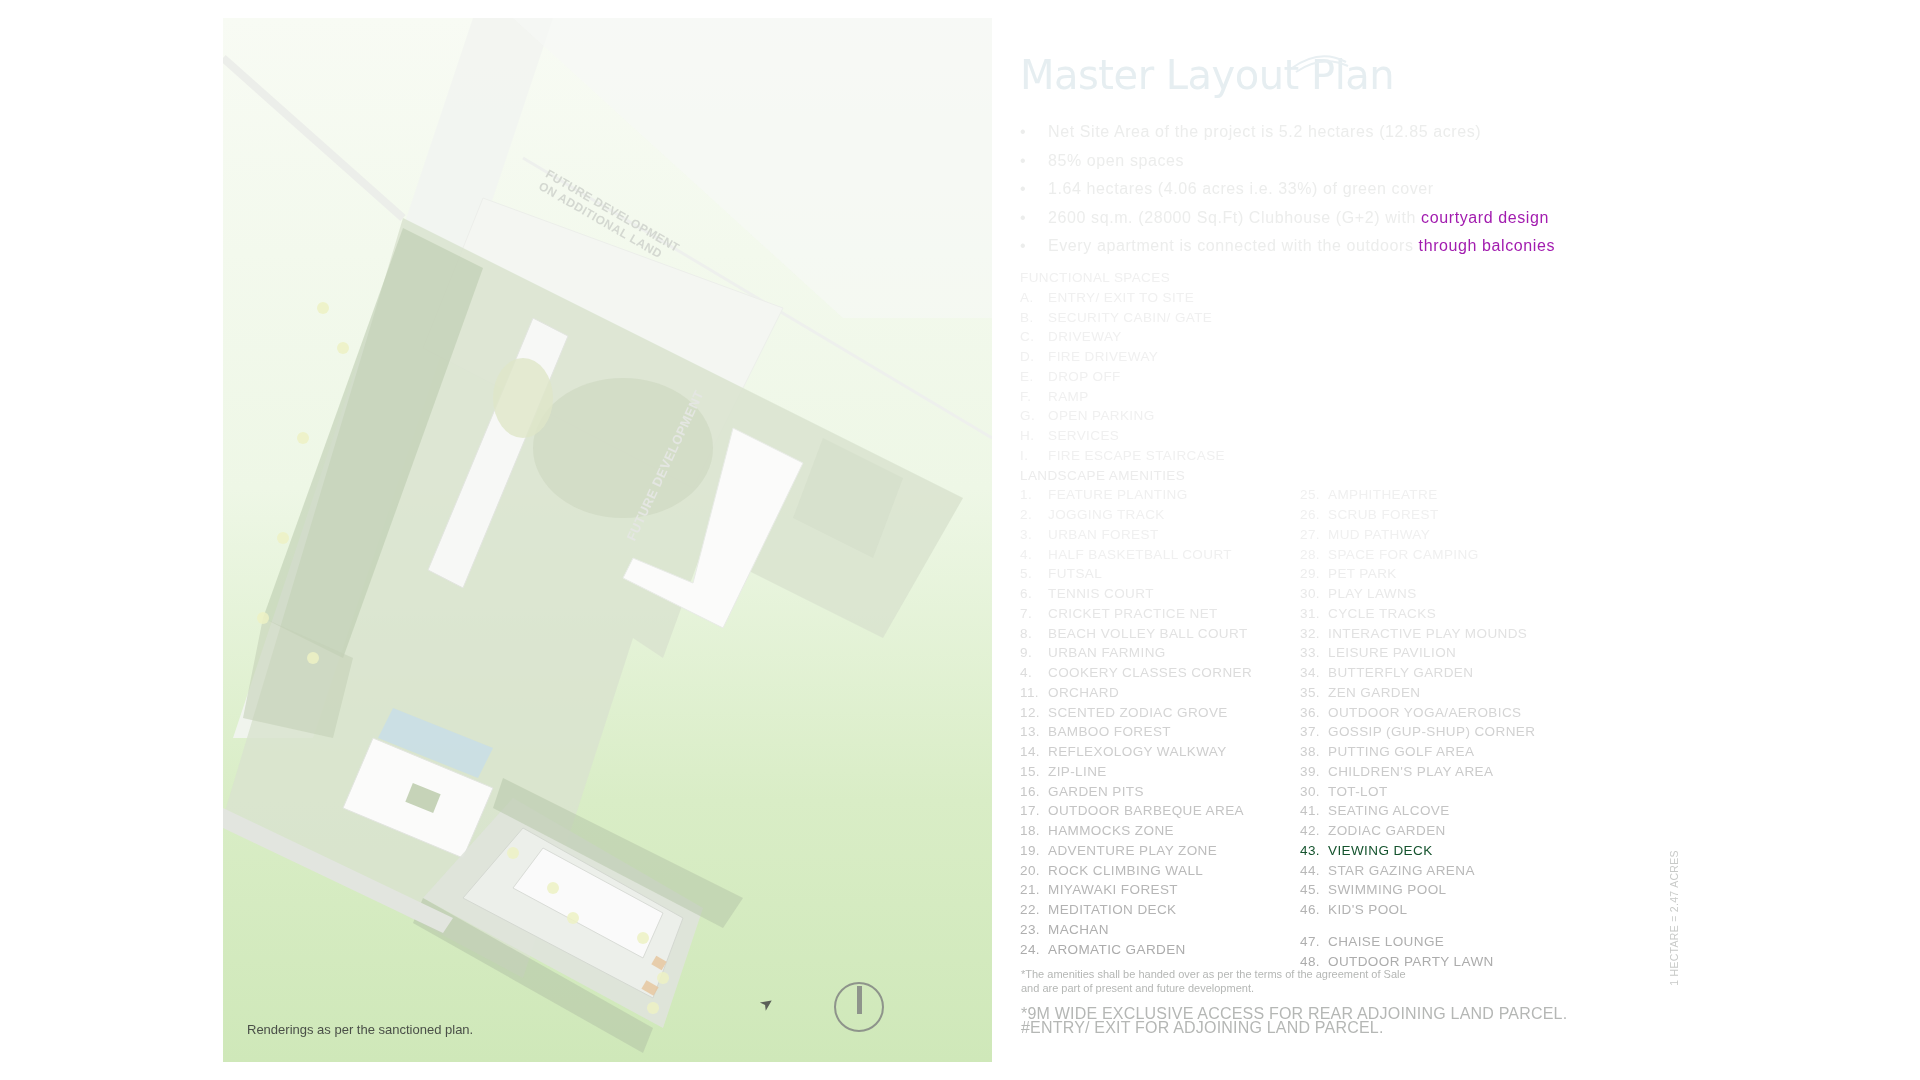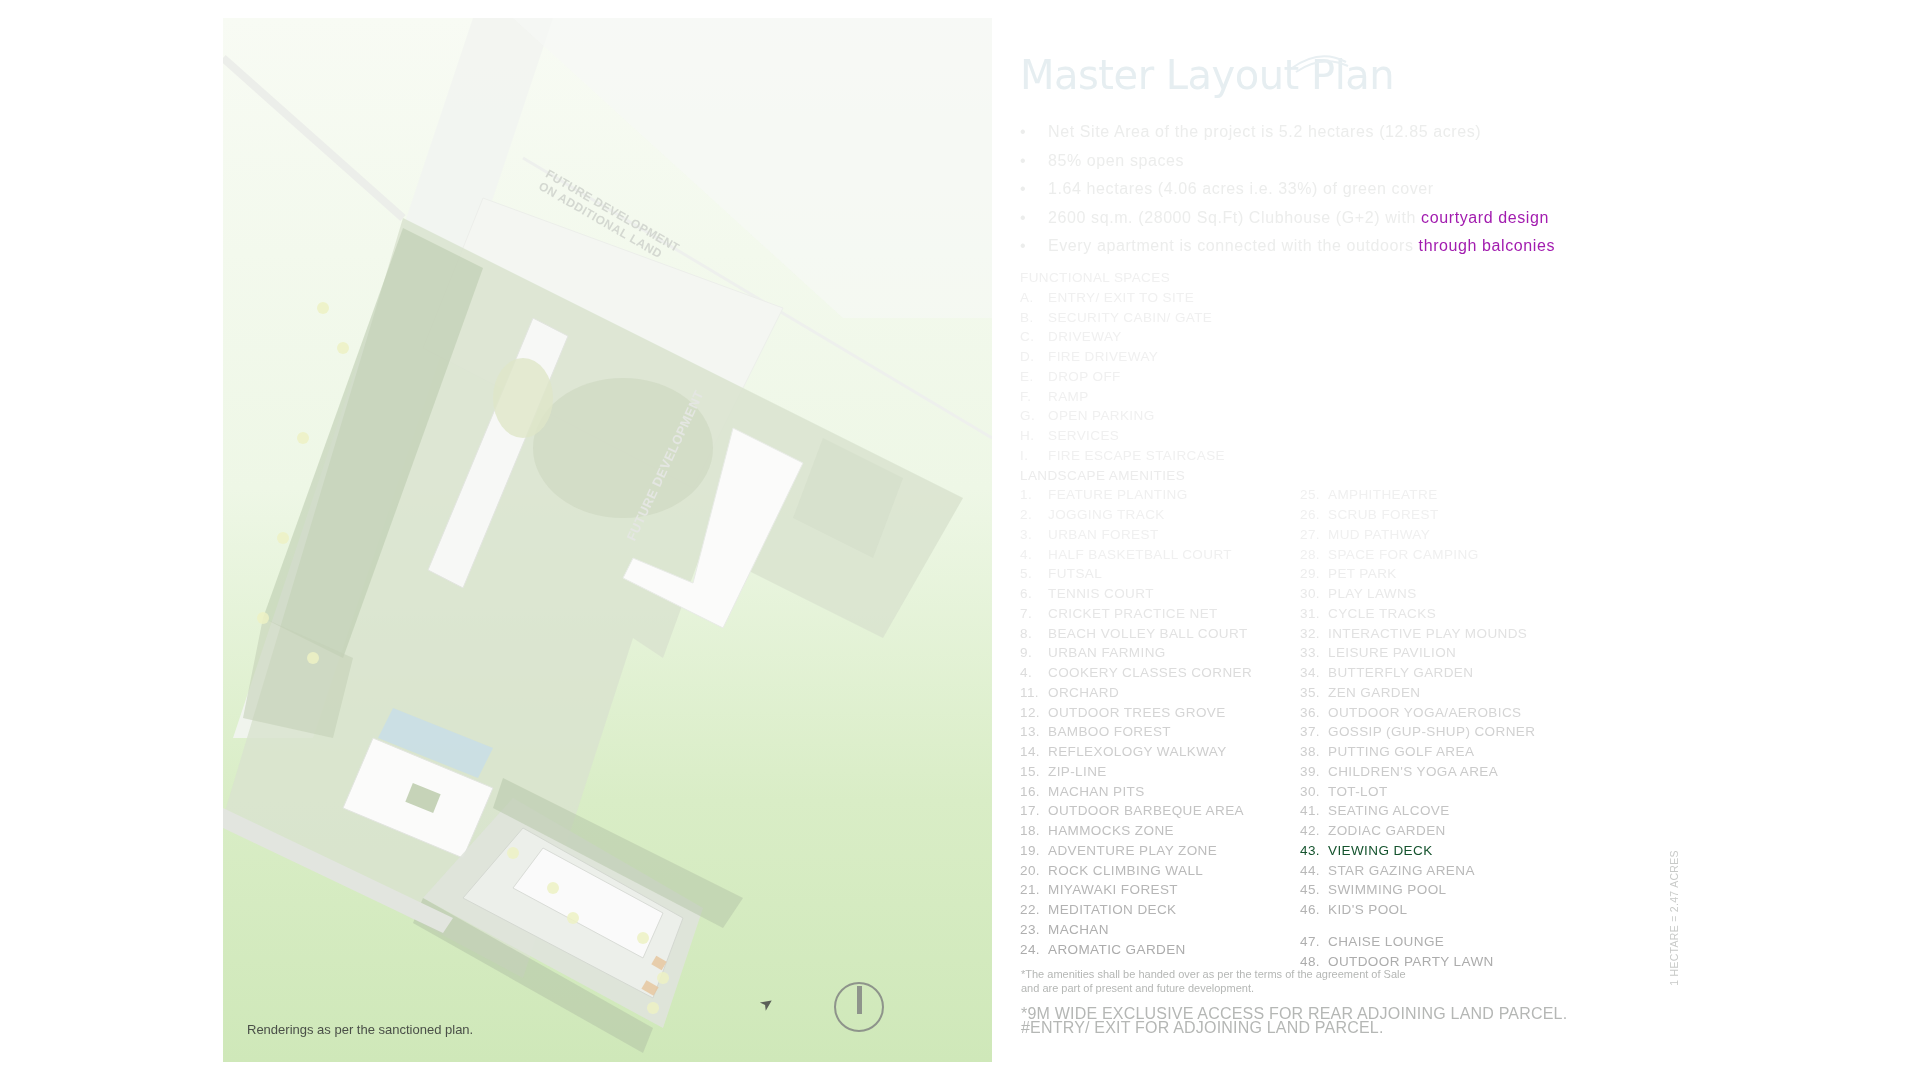--- a/index.html
+++ b/index.html
@@ -162,25 +162,25 @@
       <div class="row" style="color: rgb(240, 240, 240);"><span class="num">2.</span><span>JOGGING TRACK</span></div>
       <div class="row" style="color: rgb(240, 240, 240);"><span class="num">3.</span><span>URBAN FOREST</span></div>
       <div class="row" style="color: rgb(240, 240, 240);"><span class="num">4.</span><span>HALF BASKETBALL COURT</span></div>
       <div class="row" style="color: rgb(237, 237, 237);"><span class="num">5.</span><span>FUTSAL</span></div>
       <div class="row" style="color: rgb(233, 233, 233);"><span class="num">6.</span><span>TENNIS COURT</span></div>
       <div class="row" style="color: rgb(230, 230, 230);"><span class="num">7.</span><span>CRICKET PRACTICE NET</span></div>
       <div class="row" style="color: rgb(226, 226, 226);"><span class="num">8.</span><span>BEACH VOLLEY BALL COURT</span></div>
       <div class="row" style="color: rgb(223, 223, 223);"><span class="num">9.</span><span>URBAN FARMING</span></div>
       <div class="row" style="color: rgb(220, 220, 220);"><span class="num">4.</span><span>COOKERY CLASSES CORNER</span></div>
       <div class="row" style="color: rgb(216, 216, 216);"><span class="num">11.</span><span>ORCHARD</span></div>
-      <div class="row" style="color: rgb(213, 213, 213);"><span class="num">12.</span><span>OUTDOOR TREES GROVE</span></div>
+      <div class="row" style="color: rgb(213, 213, 213);"><span class="num">12.</span><span>SCENTED ZODIAC GROVE</span></div>
       <div class="row" style="color: rgb(209, 209, 209);"><span class="num">13.</span><span>BAMBOO FOREST</span></div>
       <div class="row" style="color: rgb(206, 206, 206);"><span class="num">14.</span><span>REFLEXOLOGY WALKWAY</span></div>
       <div class="row" style="color: rgb(203, 203, 203);"><span class="num">15.</span><span>ZIP-LINE</span></div>
-      <div class="row" style="color: rgb(199, 199, 199);"><span class="num">16.</span><span>MACHAN PITS</span></div>
+      <div class="row" style="color: rgb(199, 199, 199);"><span class="num">16.</span><span>GARDEN PITS</span></div>
       <div class="row" style="color: rgb(196, 196, 196);"><span class="num">17.</span><span>OUTDOOR BARBEQUE AREA</span></div>
       <div class="row" style="color: rgb(192, 192, 192);"><span class="num">18.</span><span>HAMMOCKS ZONE</span></div>
       <div class="row" style="color: rgb(189, 189, 189);"><span class="num">19.</span><span>ADVENTURE PLAY ZONE</span></div>
       <div class="row" style="color: rgb(185, 185, 185);"><span class="num">20.</span><span>ROCK CLIMBING WALL</span></div>
       <div class="row" style="color: rgb(182, 182, 182);"><span class="num">21.</span><span>MIYAWAKI FOREST</span></div>
       <div class="row" style="color: rgb(179, 179, 179);"><span class="num">22.</span><span>MEDITATION DECK</span></div>
       <div class="row" style="color: rgb(175, 175, 175);"><span class="num">23.</span><span>MACHAN</span></div>
       <div class="row" style="color: rgb(172, 172, 172);"><span class="num">24.</span><span>AROMATIC GARDEN</span></div>
     </div>
 </div>
@@ -193,21 +193,21 @@
       <div class="row" style="color: rgb(237, 237, 237);"><span class="num">29.</span><span>PET PARK</span></div>
       <div class="row" style="color: rgb(233, 233, 233);"><span class="num">30.</span><span>PLAY LAWNS</span></div>
       <div class="row" style="color: rgb(230, 230, 230);"><span class="num">31.</span><span>CYCLE TRACKS</span></div>
       <div class="row" style="color: rgb(226, 226, 226);"><span class="num">32.</span><span>INTERACTIVE PLAY MOUNDS</span></div>
       <div class="row" style="color: rgb(223, 223, 223);"><span class="num">33.</span><span>LEISURE PAVILION</span></div>
       <div class="row" style="color: rgb(220, 220, 220);"><span class="num">34.</span><span>BUTTERFLY GARDEN</span></div>
       <div class="row" style="color: rgb(216, 216, 216);"><span class="num">35.</span><span>ZEN GARDEN</span></div>
       <div class="row" style="color: rgb(213, 213, 213);"><span class="num">36.</span><span>OUTDOOR YOGA/AEROBICS</span></div>
       <div class="row" style="color: rgb(209, 209, 209);"><span class="num">37.</span><span>GOSSIP (GUP-SHUP) CORNER</span></div>
       <div class="row" style="color: rgb(206, 206, 206);"><span class="num">38.</span><span>PUTTING GOLF AREA</span></div>
-      <div class="row" style="color: rgb(203, 203, 203);"><span class="num">39.</span><span>CHILDREN'S YOGA AREA</span></div>
+      <div class="row" style="color: rgb(203, 203, 203);"><span class="num">39.</span><span>CHILDREN'S PLAY AREA</span></div>
       <div class="row" style="color: rgb(199, 199, 199);"><span class="num">30.</span><span>TOT-LOT</span></div>
       <div class="row" style="color: rgb(196, 196, 196);"><span class="num">41.</span><span>SEATING ALCOVE</span></div>
       <div class="row" style="color: rgb(192, 192, 192);"><span class="num">42.</span><span>ZODIAC GARDEN</span></div>
       <div class="row" style="color: #14532d;"><span class="num">43.</span><span>VIEWING DECK</span></div>
       <div class="row" style="color: rgb(185, 185, 185);"><span class="num">44.</span><span>STAR GAZING ARENA</span></div>
       <div class="row" style="color: rgb(182, 182, 182);"><span class="num">45.</span><span>SWIMMING POOL</span></div>
       <div class="row" style="color: rgb(179, 179, 179);"><span class="num">46.</span><span>KID'S POOL</span></div>
       <div class="row" style="color: rgb(175, 175, 175); margin-top: 12px;"><span class="num">47.</span><span>CHAISE LOUNGE</span></div>
       <div class="row" style="color: rgb(172, 172, 172);"><span class="num">48.</span><span>OUTDOOR PARTY LAWN</span></div>
     </div>

